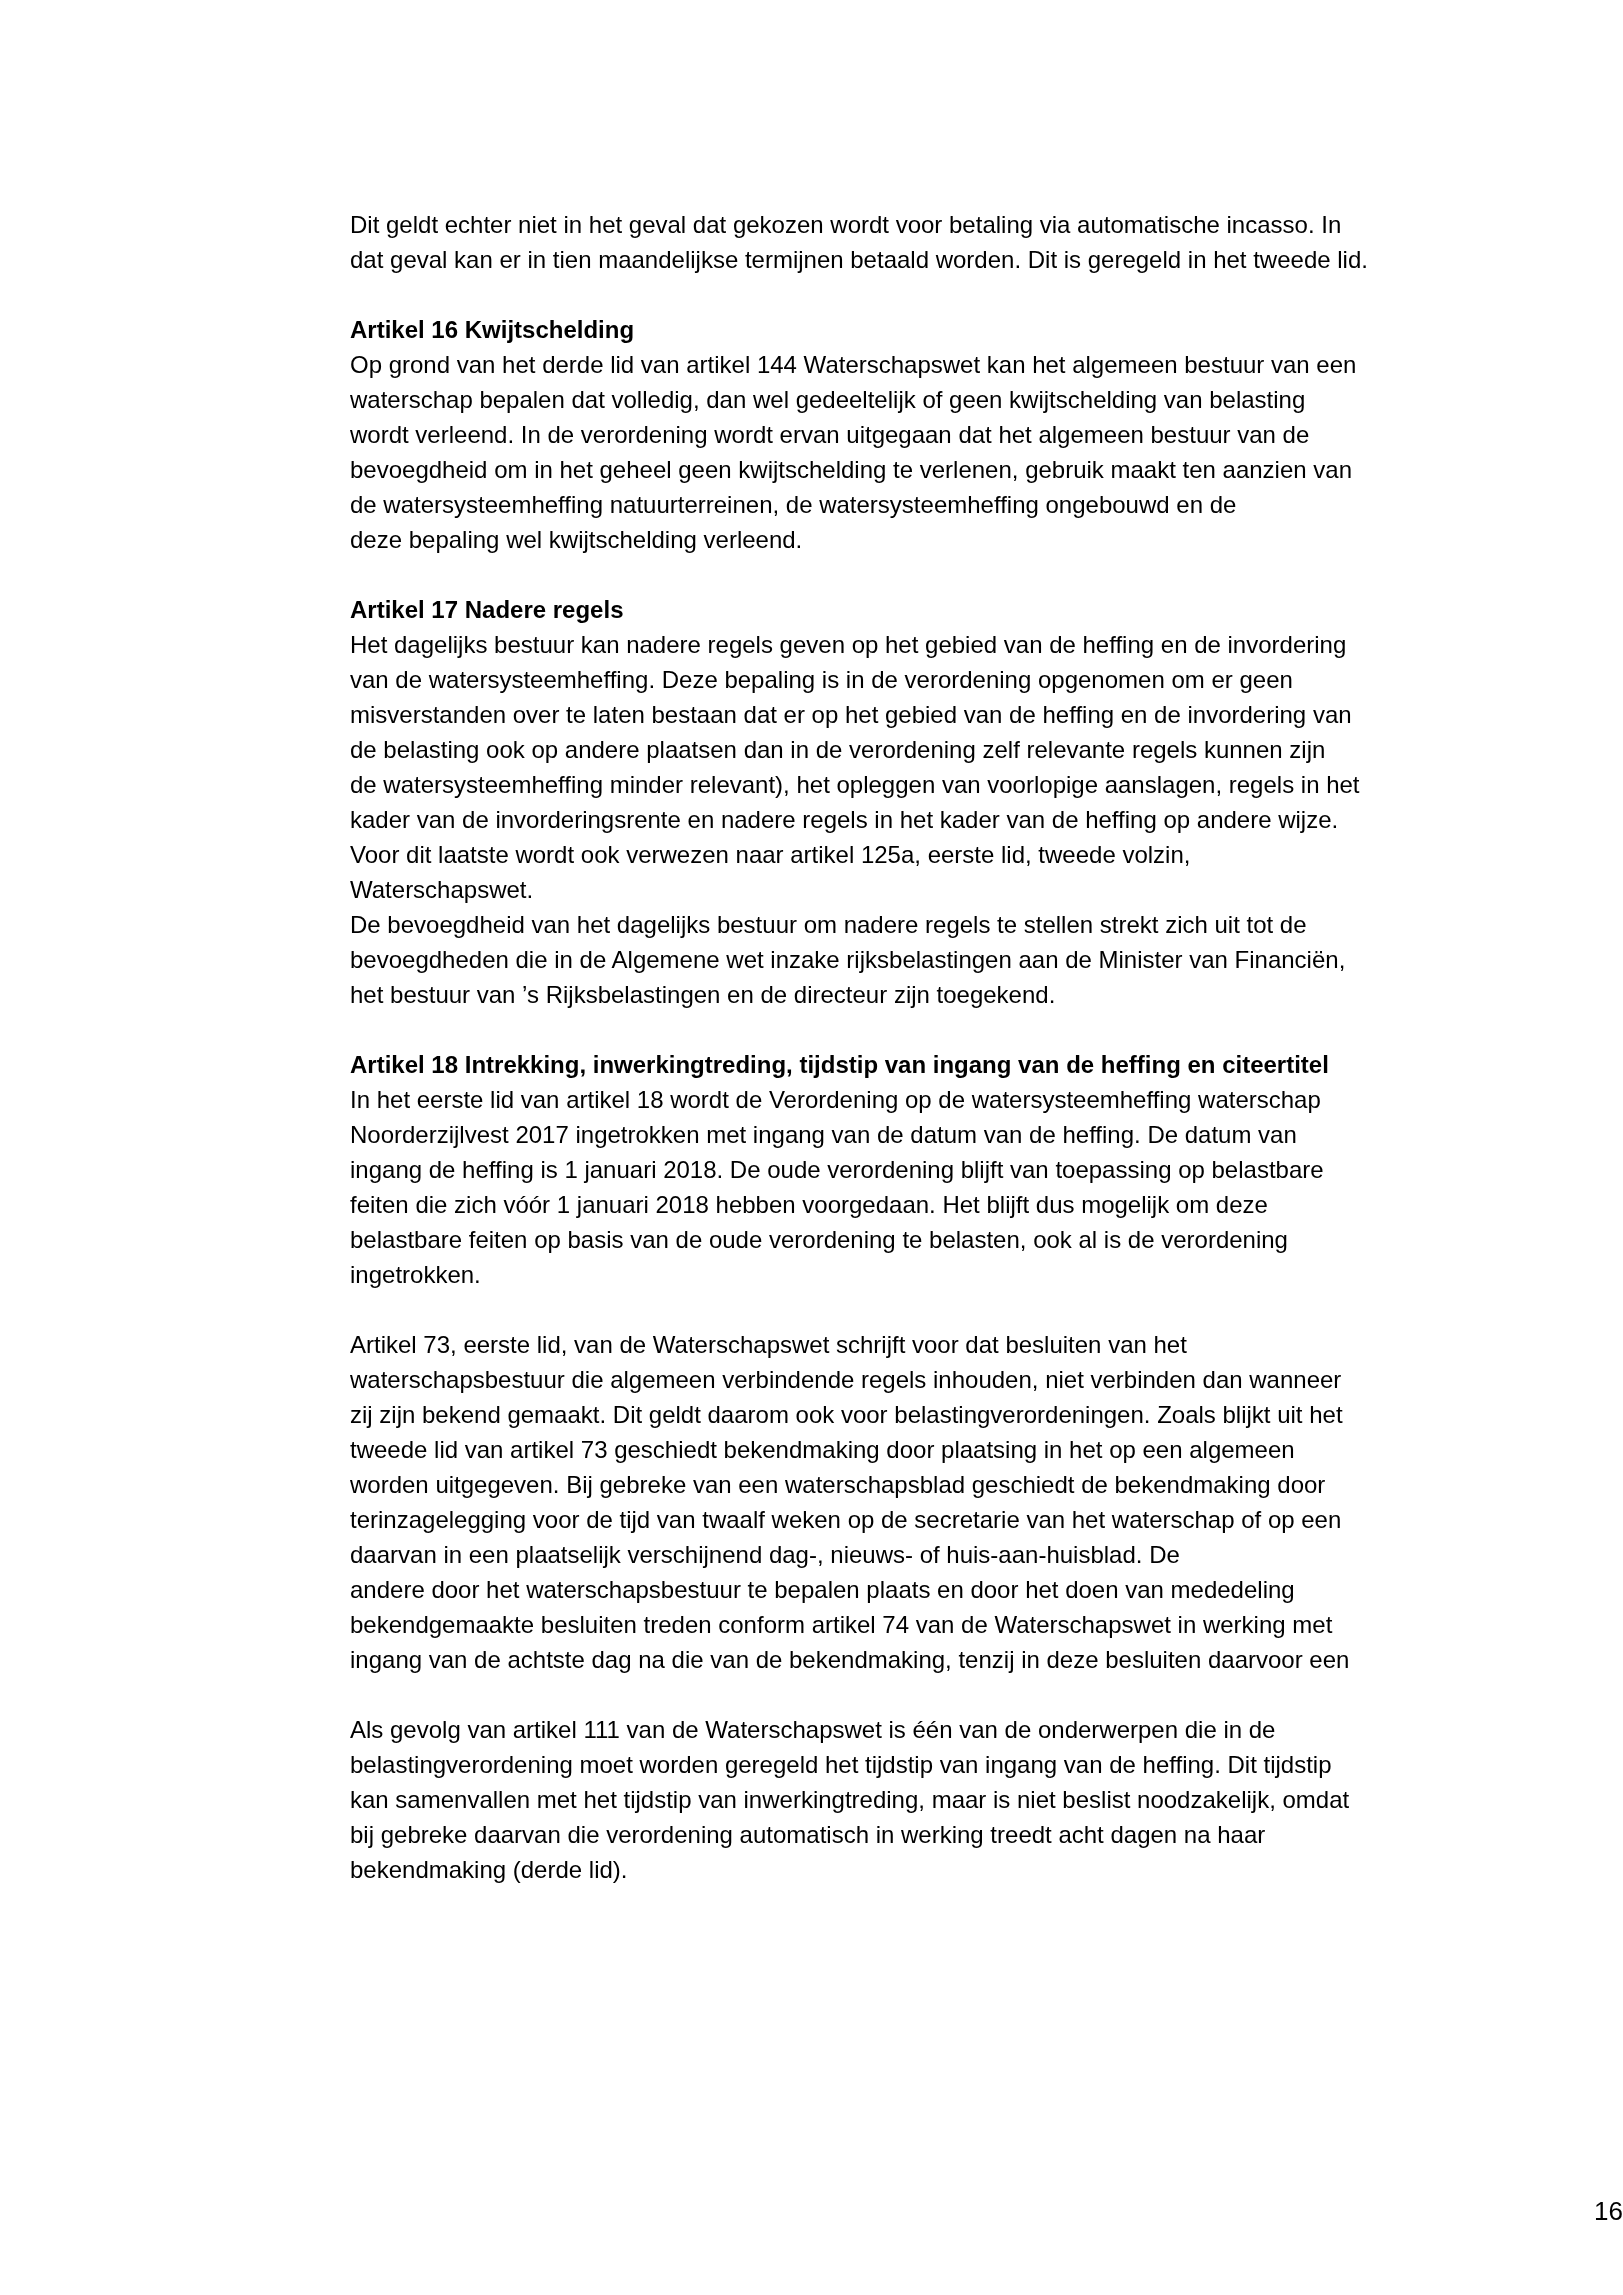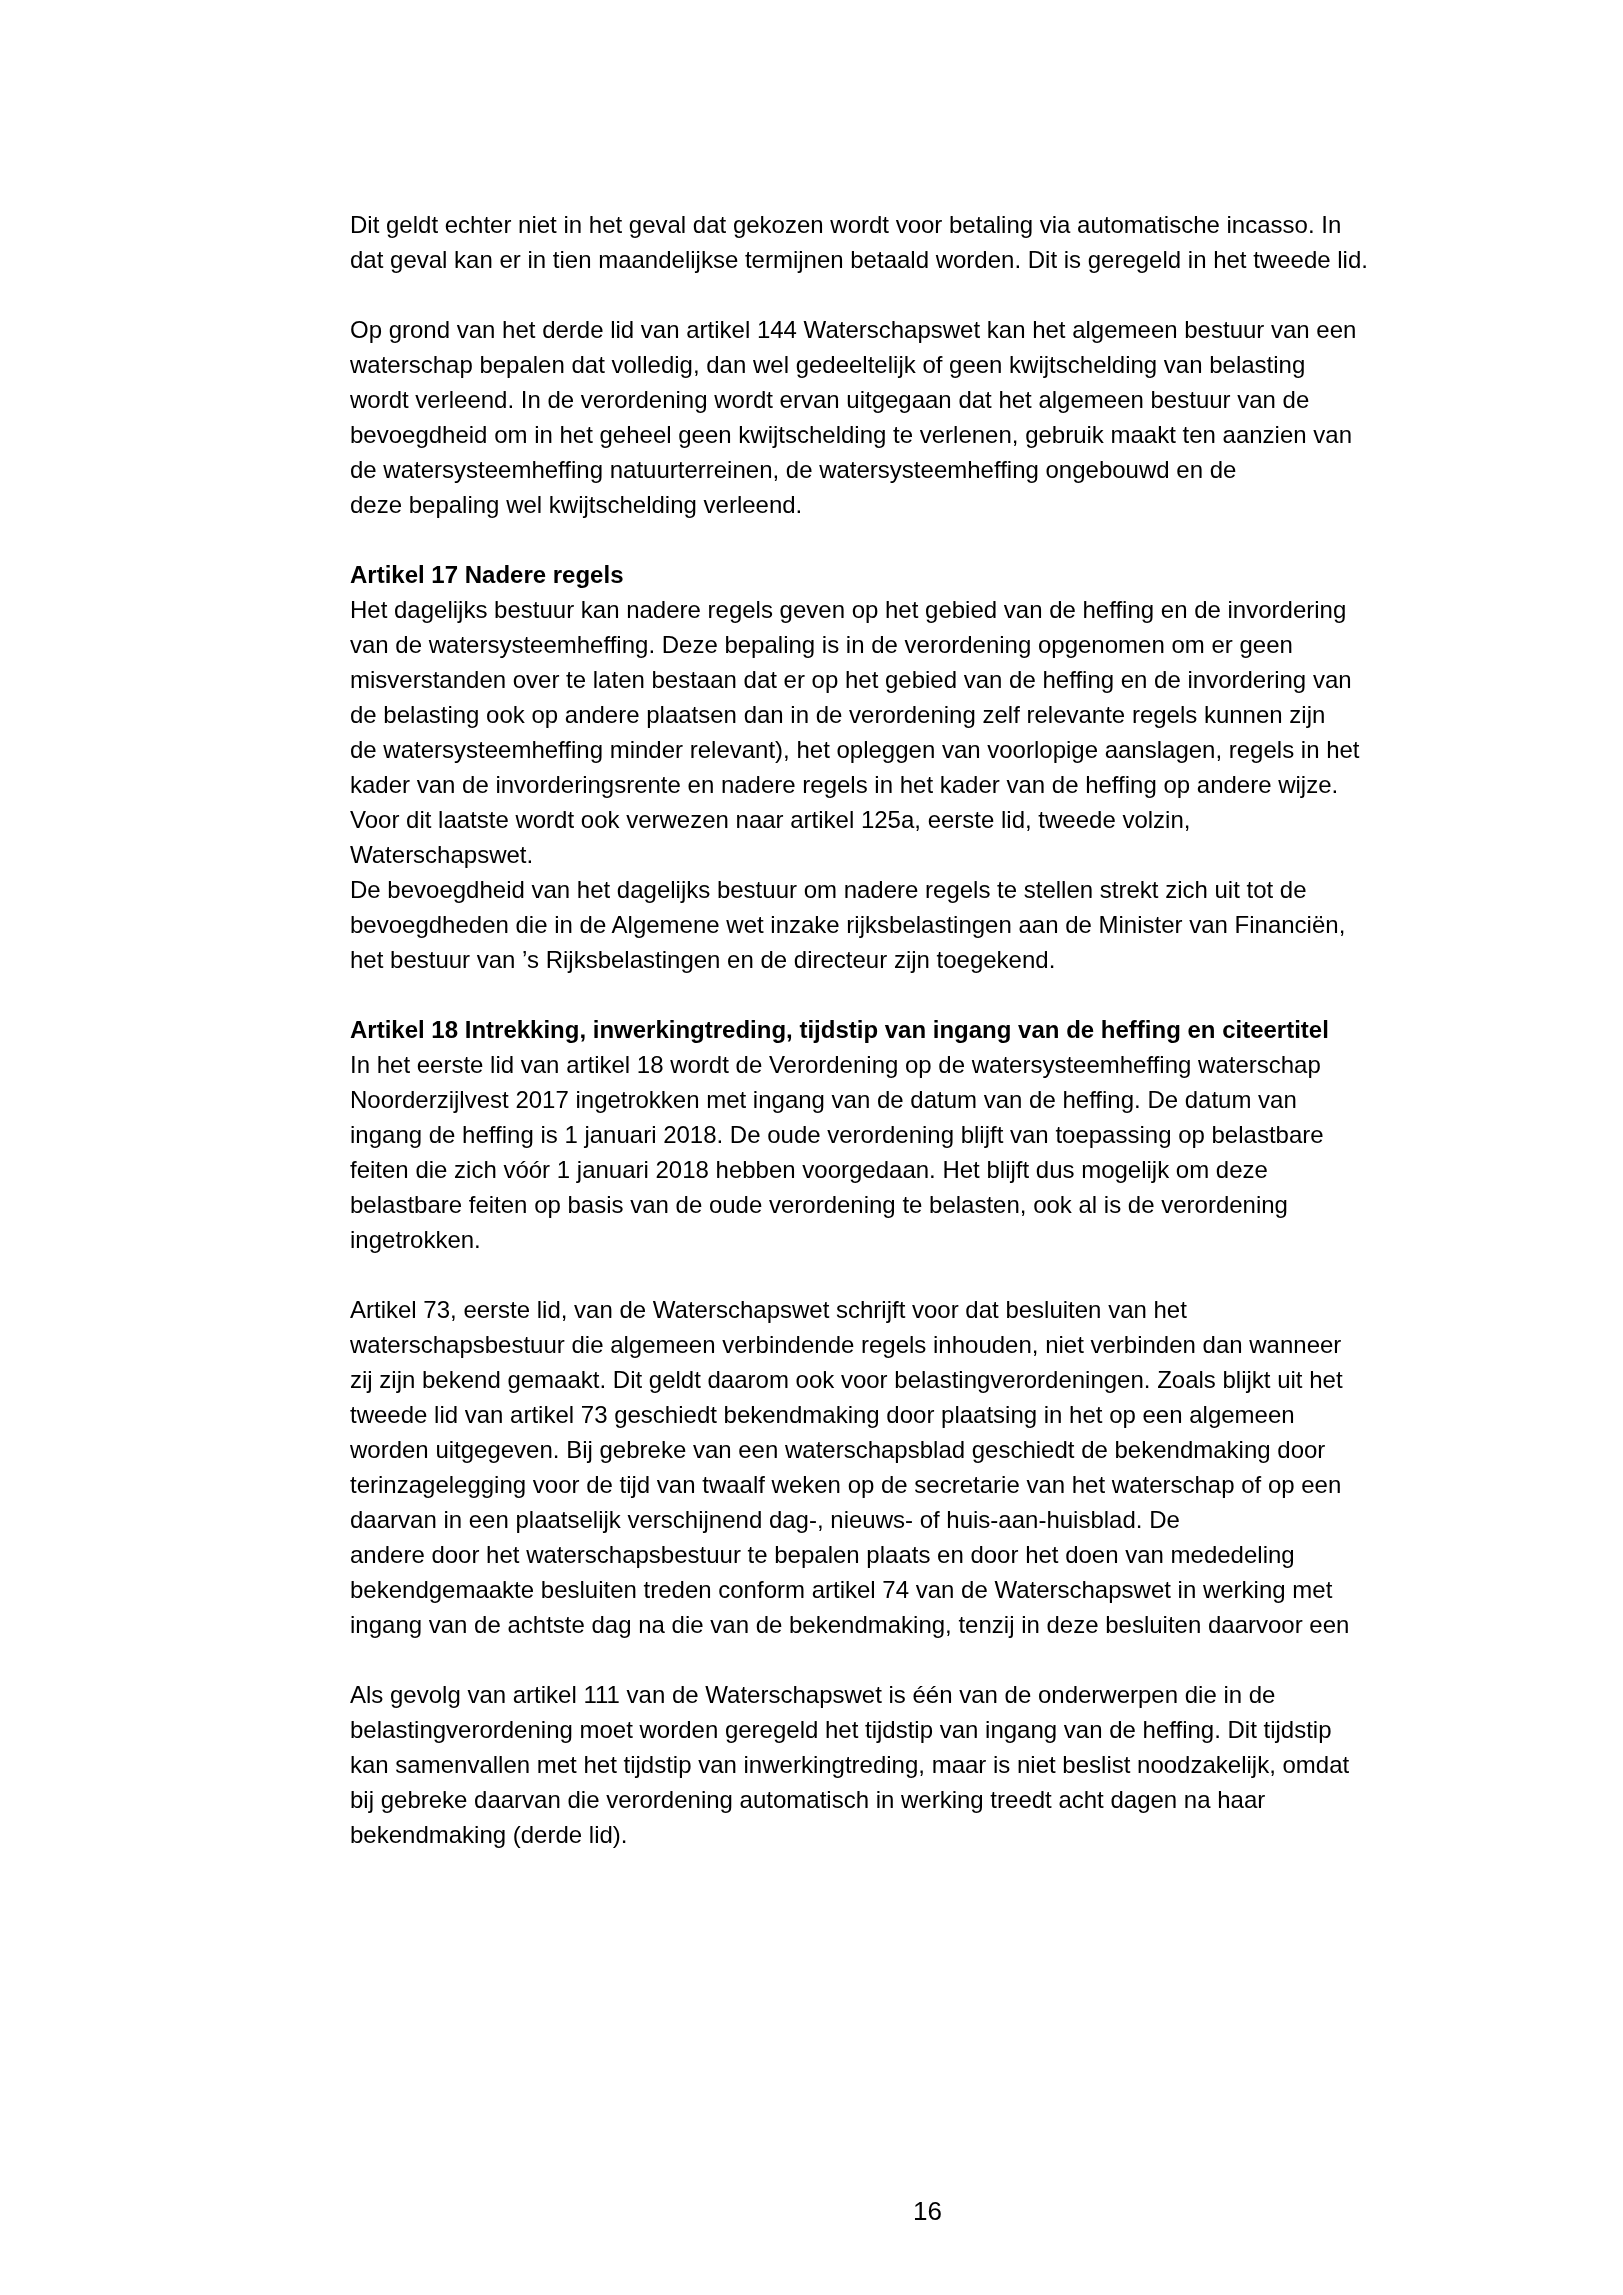--- a/index.html
+++ b/index.html
@@ -41,40 +41,41 @@
       height: 35px;
     }
     .heading {
       font-weight: bold;
     }
     .page-number {
       position: absolute;
       left: 0;
       width: 1623px;
       top: 2195px;
-      text-align: center;
+      text-align: right;
       font-size: 26px;
       line-height: 33px;
       padding-left: 232px;
       box-sizing: border-box;
     }
   </style>
 </head>
 <body>
 
 <div class="page">
   <div class="text-column">
 
     <div>
       <span class="line">Dit geldt echter niet in het geval dat gekozen wordt voor betaling via automatische incasso. In</span>
       <span class="line">dat geval kan er in tien maandelijkse termijnen betaald worden. Dit is geregeld in het tweede lid.</span>
     </div>
     <span class="blank"></span>
 
     <section>
+      <span class="line heading">Artikel 16 Kwijtschelding</span>
       <div>
         <span class="line">Op grond van het derde lid van artikel 144 Waterschapswet kan het algemeen bestuur van een</span>
         <span class="line">waterschap bepalen dat volledig, dan wel gedeeltelijk of geen kwijtschelding van belasting</span>
         <span class="line">wordt verleend. In de verordening wordt ervan uitgegaan dat het algemeen bestuur van de</span>
         <span class="line">bevoegdheid om in het geheel geen kwijtschelding te verlenen, gebruik maakt ten aanzien van</span>
         <span class="line">de watersysteemheffing natuurterreinen, de watersysteemheffing ongebouwd en de</span>
         <span class="line">deze bepaling wel kwijtschelding verleend.</span>
       </div>
     </section>
     <span class="blank"></span>

